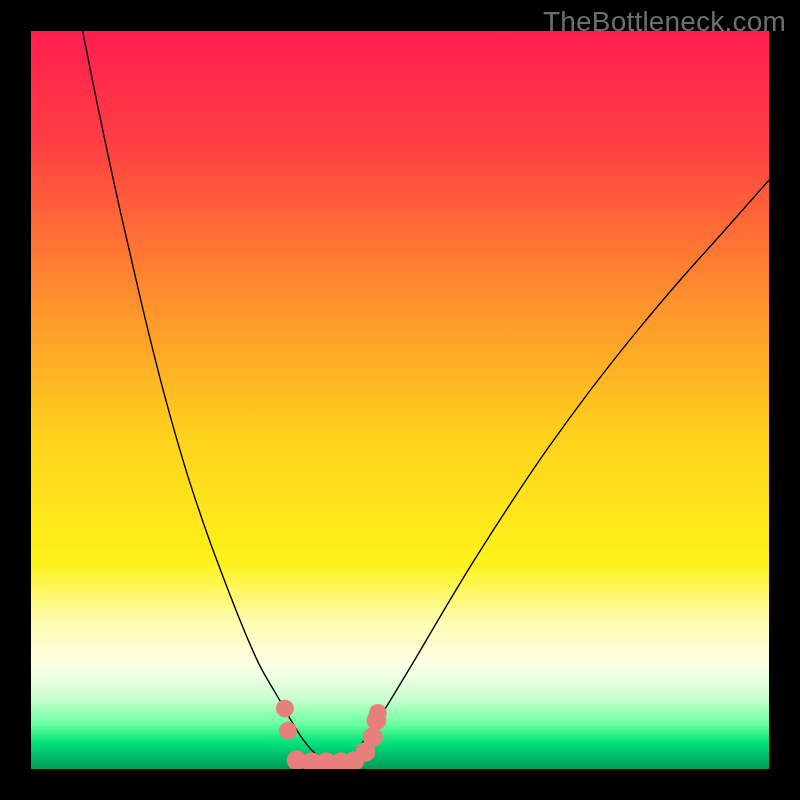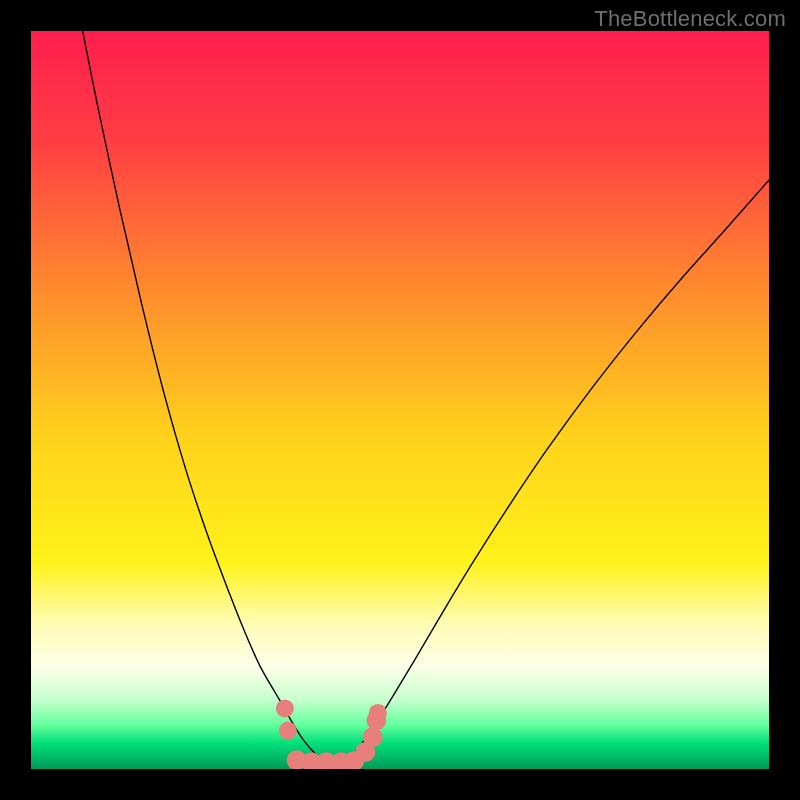--- a/index.html
+++ b/index.html
@@ -15,21 +15,21 @@
     position: absolute;
     left: 0; top: 0;
     width: 800px; height: 800px;
     background: #000;
   }
   .watermark {
     position: absolute;
     top: 6px;
     right: 14px;
     color: #6e6e6e;
-    font-size: 22px;
+    font-size: 28px;
     font-weight: 500;
     letter-spacing: 0.2px;
     z-index: 5;
   }
   .plot {
     position: absolute;
     left: 31px;
     top: 31px;
     width: 738px;
     height: 738px;

